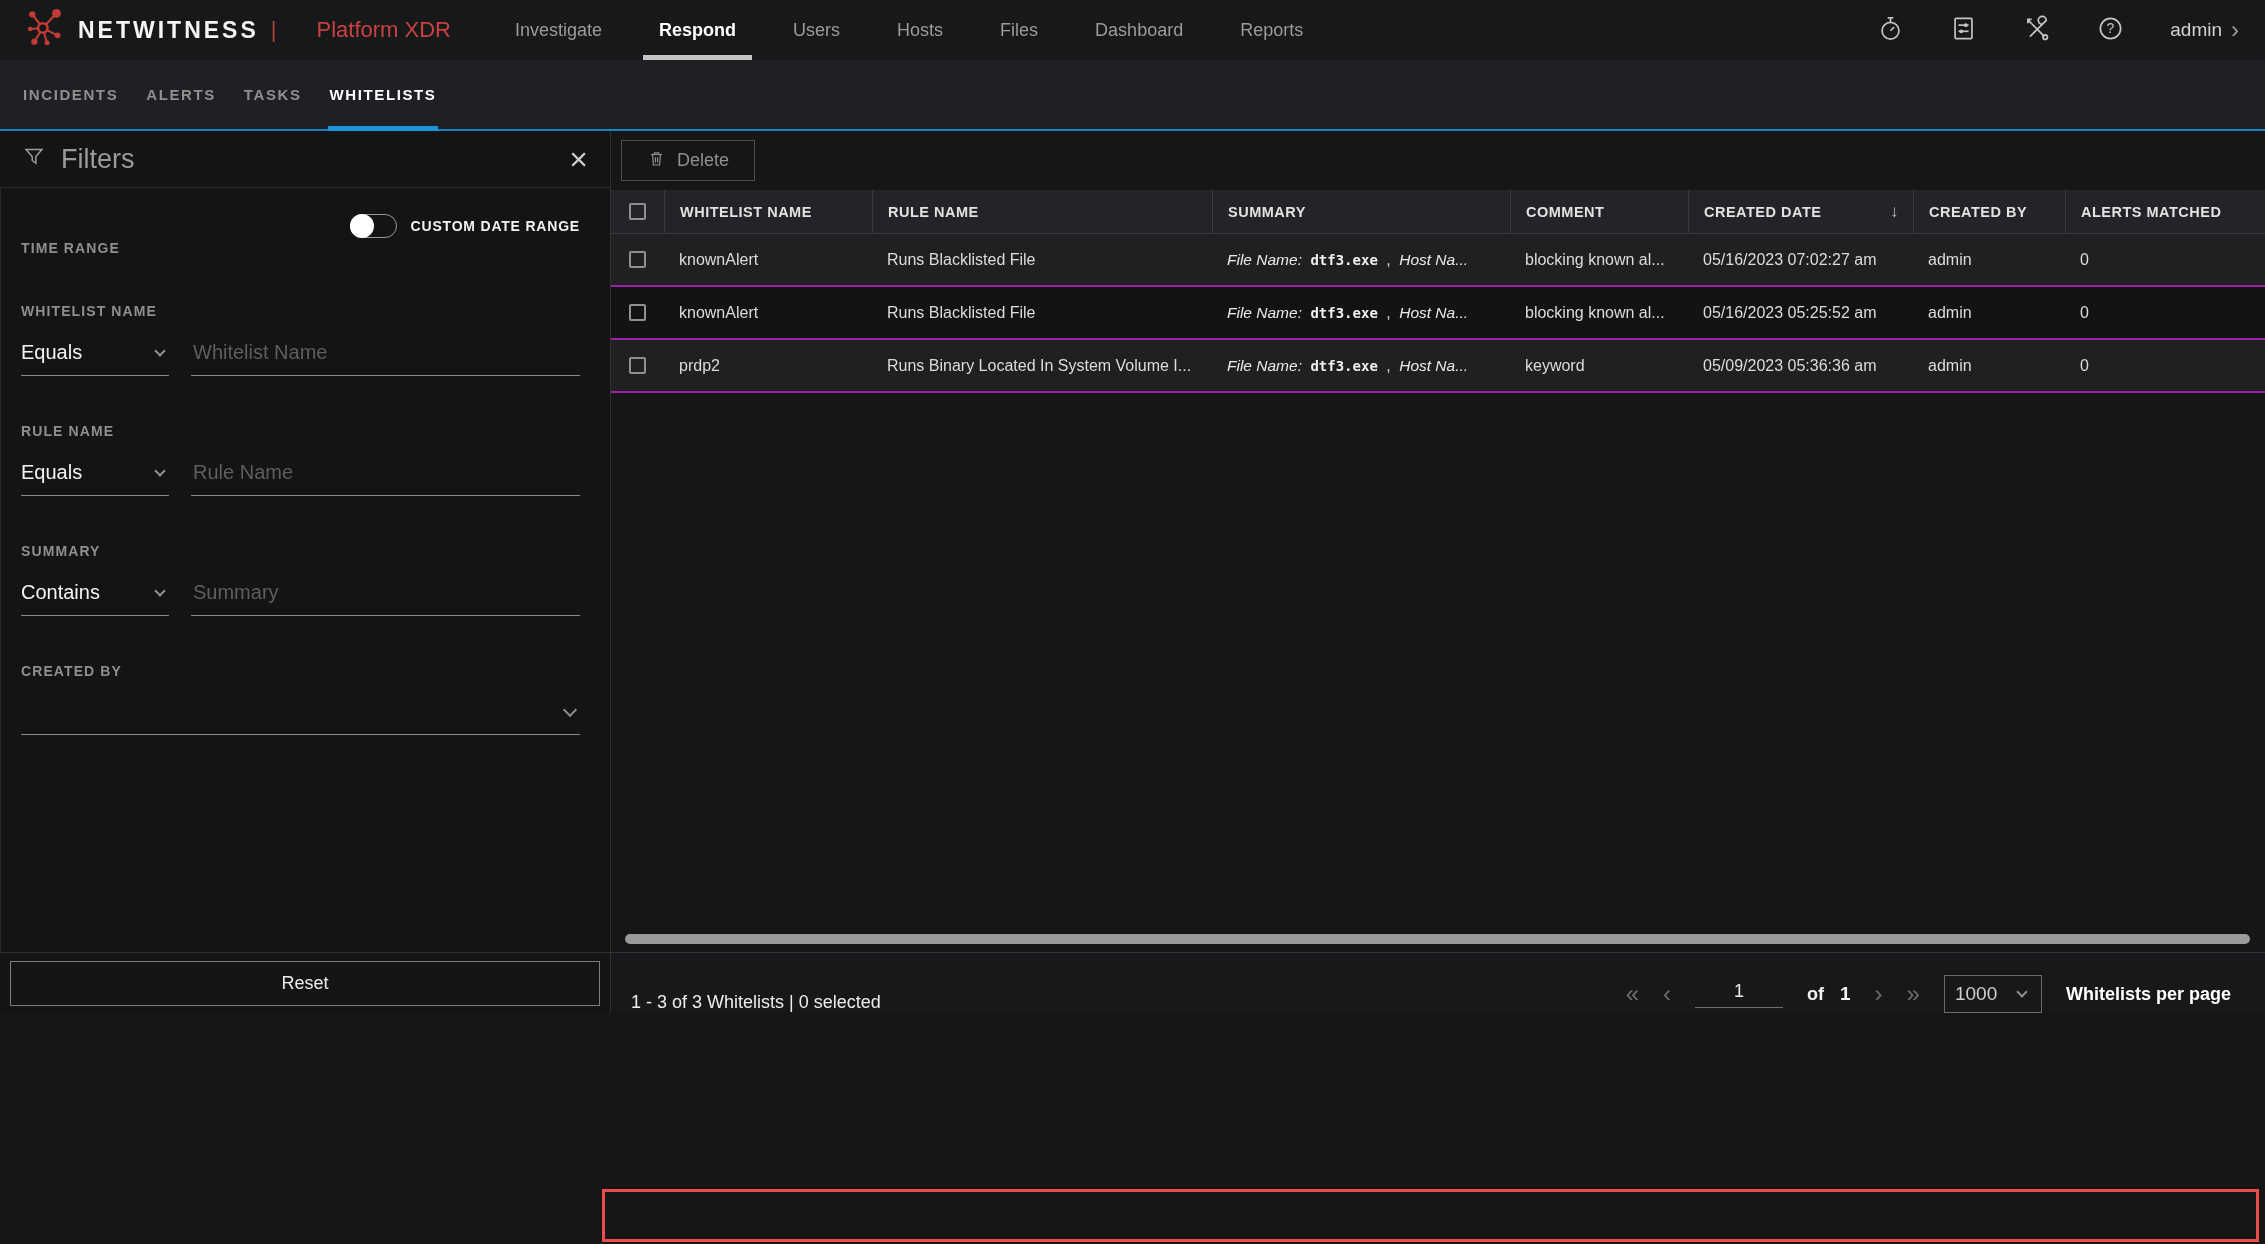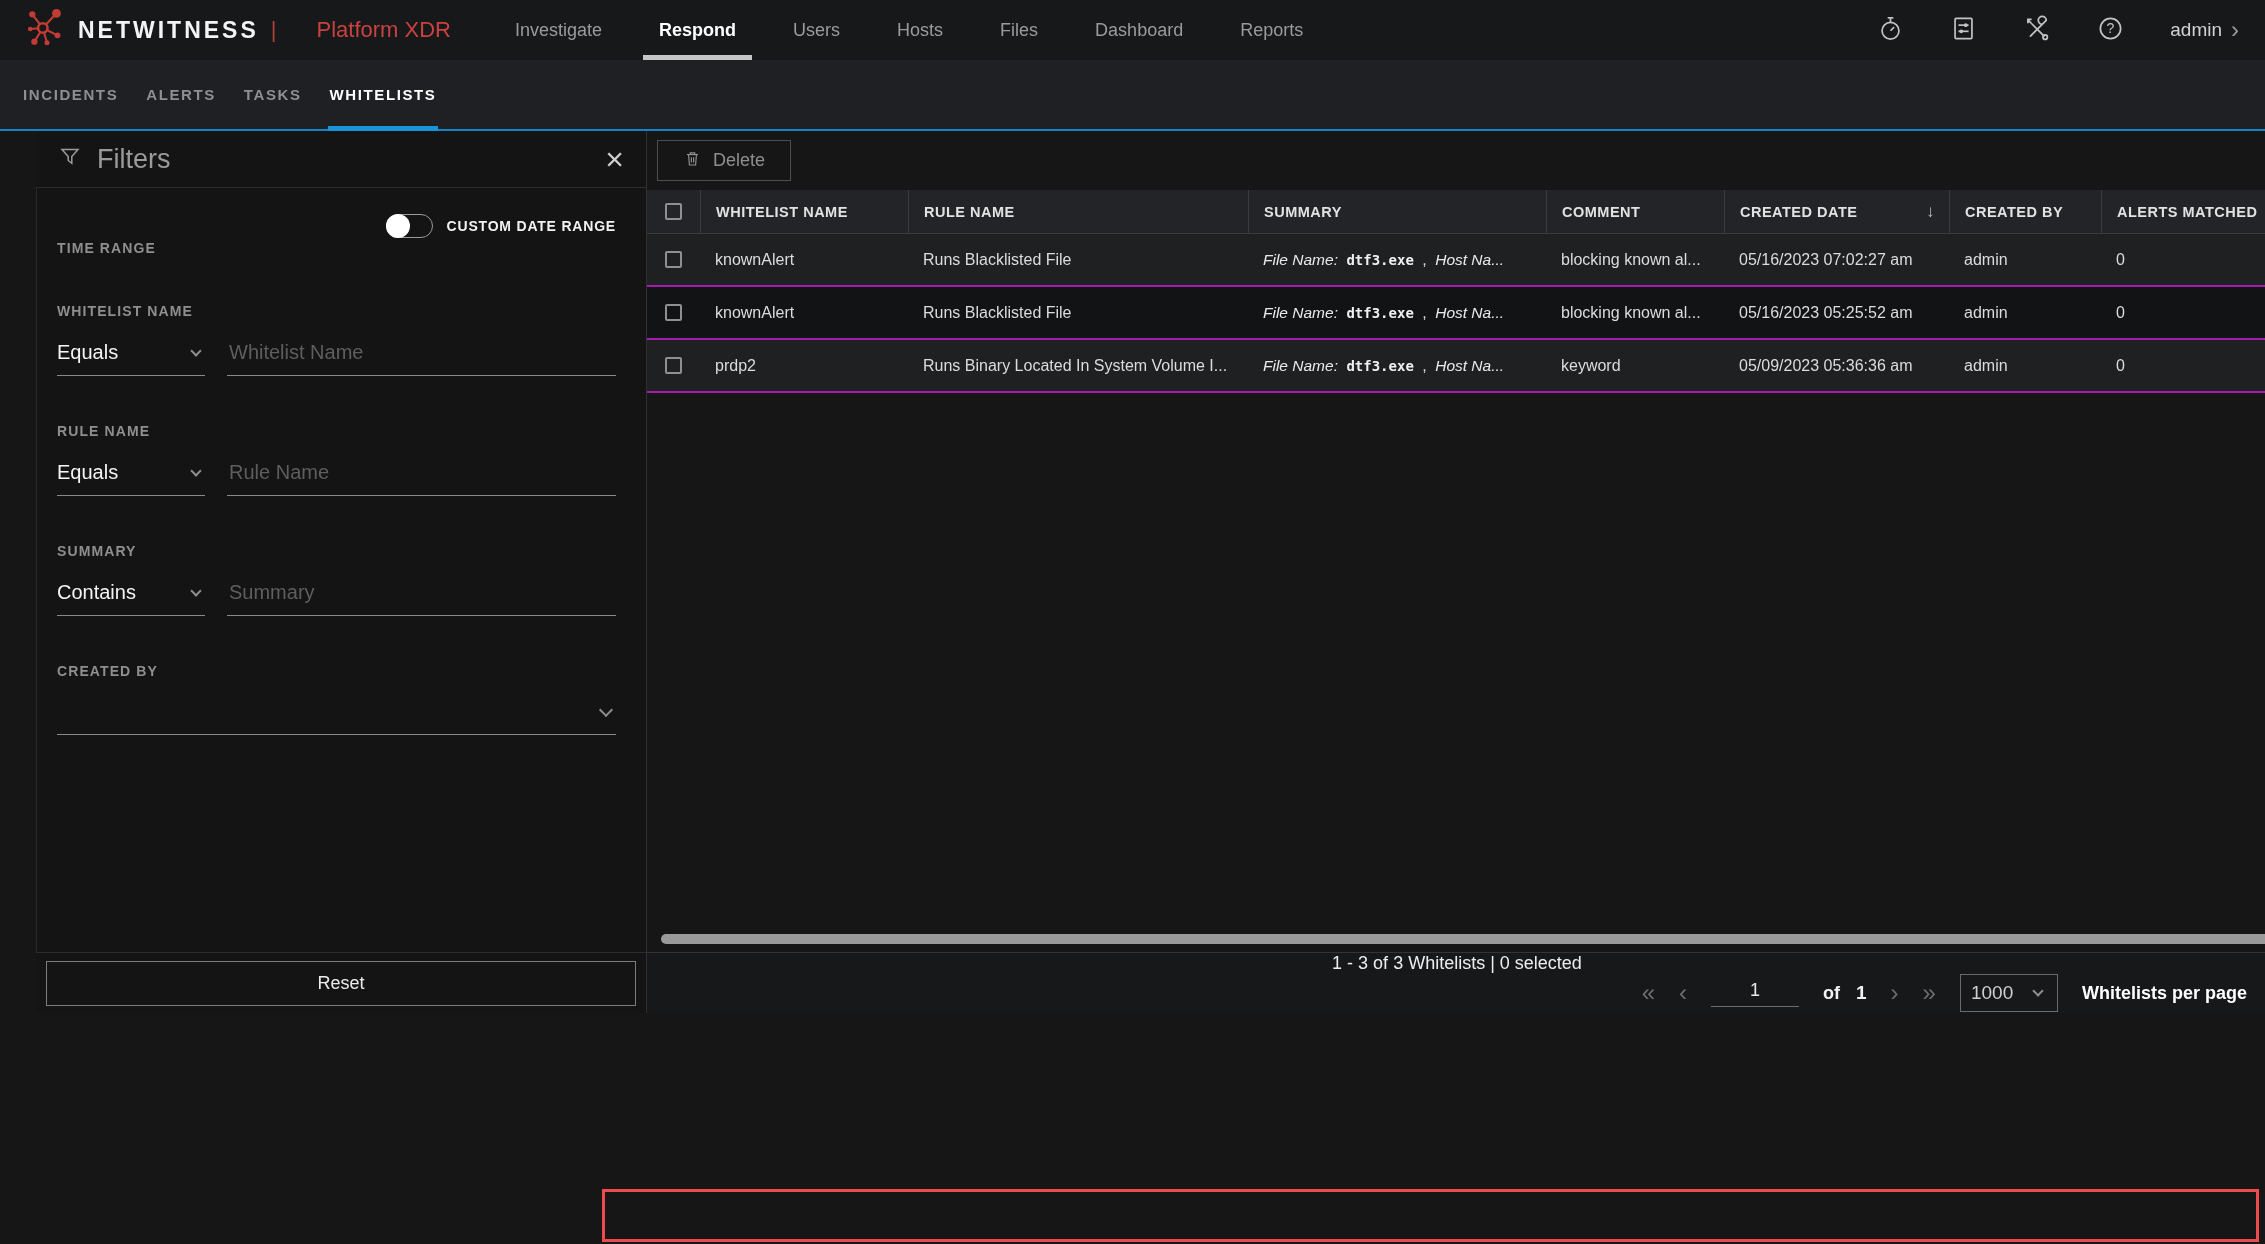--- a/index.html
+++ b/index.html
@@ -23,21 +23,21 @@
   .user-name { color:#d2d2d2; font-size:19px; }
   .user-chevron { color:#9b9b9b; font-size:24px; line-height:1; }
 
   
   .tabbar { height:71px; background:#1f2023; border-bottom:2px solid #1285c8; display:flex; gap:28px; padding:0 23px; }
   .tab { color:#8f8f8f; font-size:15px; font-weight:600; letter-spacing:1.6px; display:flex; align-items:center; position:relative; cursor:pointer; }
   .tab.active { color:#ffffff; }
   .tab.active::after { content:""; position:absolute; bottom:-2px; left:-2px; right:-2px; height:5px; background:#1a93d8; }
 
   
-  .content { display:flex; height:882px;margin-left:36px; }
+  .content { display:flex; height:882px; }
 
   
   .filters-panel { width:611px; min-width:611px; background:#141415; border-right:1px solid #303134; display:flex; flex-direction:column; }
   .filters-header { height:57px; display:flex; align-items:center; padding:0 22px; border-bottom:1px solid #2c2d2f; }
   .filters-header svg { stroke:#9b9b9b; fill:none; stroke-width:1.5; }
   .filters-title { color:#9b9b9b; font-size:27px; font-weight:400; margin-left:15px; }
   .filters-close { margin-left:auto; background:none; border:none; color:#cfcfcf; font-size:32px; font-weight:200; cursor:pointer; line-height:1; font-family:inherit; }
   .filters-body { flex:1; padding:26px 30px 0 20px; border-left:1px solid #27282a; overflow:hidden; }
   .toggle-row { display:flex; justify-content:flex-end; align-items:center; gap:14px; margin-bottom:2px; }
   .toggle { width:47px; height:24px; border:1px solid #9a9a9a; border-radius:13px; position:relative; background:#141415; cursor:pointer; }
@@ -75,21 +75,21 @@
   .trow.even { background:#121315; }
   .td { padding-left:15px; color:#dcdcdc; font-size:16px; white-space:nowrap; overflow:hidden; }
   .sum-label { font-style:italic; color:#eaeaea; font-size:15.5px; }
   .sum-value { font-family:"DejaVu Sans Mono", monospace; font-weight:700; font-size:14px; color:#f0f0f0; margin:0 4px; }
   .sum-comma { color:#dcdcdc; margin-right:4px; }
 
   .spacer { flex:1; }
   .hscroll { height:24px; position:relative; }
   .hscroll-thumb { position:absolute; top:6px; left:14px; width:1625px; height:10px; border-radius:5px; background:#9a9a9a; cursor:pointer; }
 
-  .table-footer { height:61px; border-top:1px solid #333437; background:#17181a; display:flex; align-items:center; padding:0 18px 0 20px;flex-direction:column; }
+  .table-footer { height:61px; border-top:1px solid #333437; background:#17181a; display:flex; align-items:flex-end; padding:0 34px 0 20px; }
   .status-text { font-size:18px; color:#ededed; }
   .pagination { margin-left:auto; display:flex; align-items:center; gap:24px; }
   .pg-btn { background:none; border:none; color:#6e6e6e; font-size:24px; cursor:pointer; line-height:1; font-family:inherit; }
   .pg-input { width:88px; background:transparent; border:none; border-bottom:1px solid #6e6e6e; color:#e8e8e8; font-size:18px; text-align:center; padding-bottom:5px; outline:none; font-family:inherit; }
   .pg-of { font-size:18px; font-weight:700; color:#f2f2f2; }
   .pg-total { font-size:19px; font-weight:700; color:#f2f2f2; margin-left:-8px; }
   .page-size { display:flex; align-items:center; justify-content:space-between; width:98px; height:38px; border:1px solid #6a6a6a; padding:0 10px; cursor:pointer; }
   .page-size-value { color:#cfcfcf; font-size:19px; }
   .per-page-label { color:#ffffff; font-size:18px; font-weight:600; white-space:nowrap; }
 

